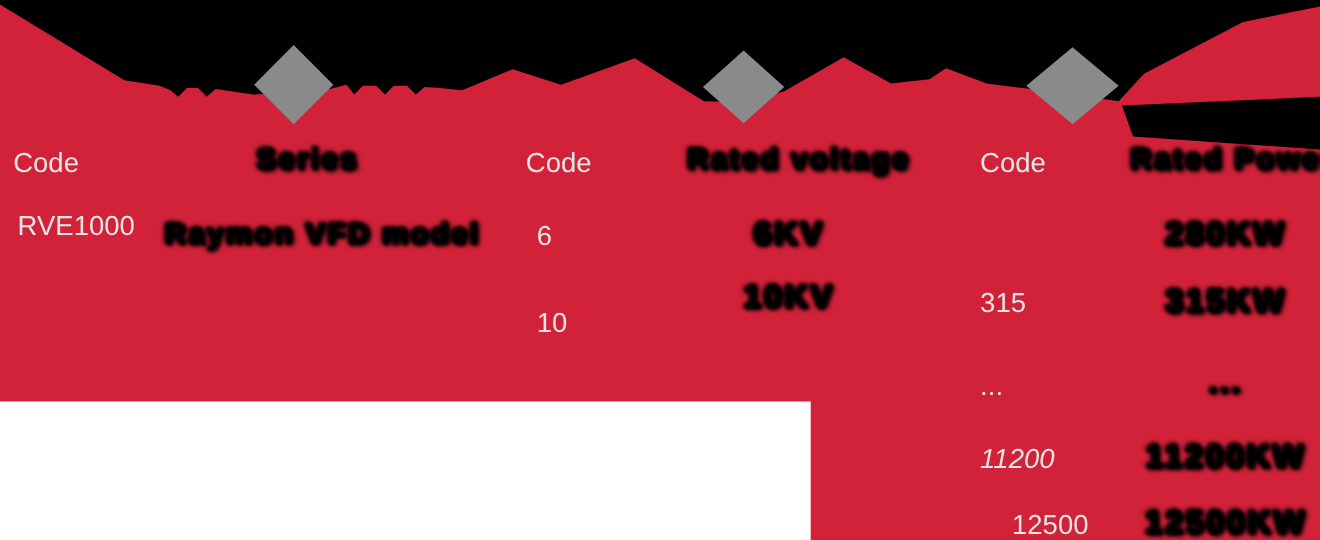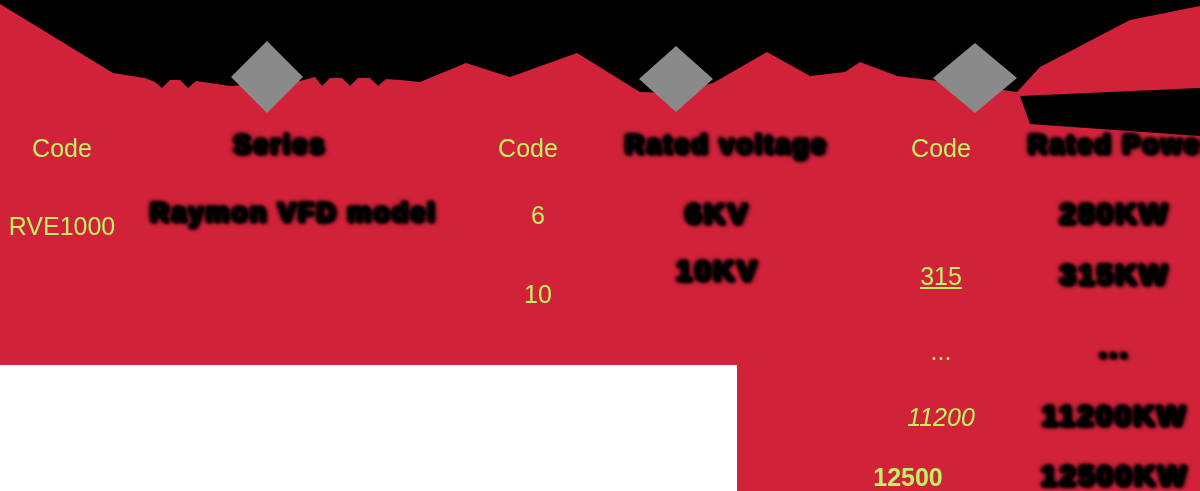--- a/index.html
+++ b/index.html
@@ -7,22 +7,22 @@
     position:relative;width:1200px;height:491px;overflow:hidden;
     background:#D12239;
     font-family:"Liberation Sans",sans-serif;
   }
   .white-panel{
     position:absolute;left:0;top:365px;width:737px;height:126px;
     background:#ffffff;
   }
   .banner-svg{position:absolute;left:0;top:0;width:1200px;height:180px;display:block;}
   .wtxt{
-    position:absolute;color:#bef264;font-size:25px;line-height:28px;
-    text-align:center;white-space:nowrap;
+    position:absolute;color:#e5e5e5;font-size:25px;line-height:28px;
+    text-align:left;white-space:nowrap;
   }
   .blob{
     position:absolute;color:#000;font-weight:700;text-align:center;white-space:nowrap;
     font-size:27px;line-height:34px;letter-spacing:2px;
     filter:blur(1.3px);
     text-shadow:0 0 2px #000,0 0 3px #000,0 1px 3px #000,0 -1px 3px #000,
                 1px 0 3px #000,-1px 0 3px #000,2px 1px 4px #000,-2px -1px 4px #000;
   }
   .blob.val{font-size:30px;line-height:36px;}
 </style>
@@ -51,42 +51,42 @@
       L210 83 L196 81 L188 88 L180 80 L170 80 L162 88 L155 82 L145 78
       L113 73 L0 4 Z"></path>
     <path fill="#000000" d="M1020 96 L1200 88 L1200 136 L1030 124 Z"></path>
     <polygon fill="#8A8A8A" points="267,41 303,77 267,113 231,77"></polygon>
     <polygon fill="#8A8A8A" points="676,46 713,79 676,112 639,79"></polygon>
     <polygon fill="#8A8A8A" points="975,43 1017,78 975,113 933,78"></polygon>
   </svg>
 
   <div class="wtxt" style="left:12px;top:134px;width:100px;">Code</div>
   <div class="blob" style="left:190px;top:128px;width:180px;">Series</div>
-  <div class="wtxt" style="left:0px;top:212px;width:124px;">RVE1000</div>
+  <div class="wtxt" style="left:0px;top:192px;width:124px;padding-left:16px;">RVE1000</div>
   <div class="blob" style="left:150px;top:196px;width:262px;">Raymon VFD model</div>
 
   <div class="wtxt" style="left:478px;top:134px;width:100px;">Code</div>
   <div class="blob" style="left:625px;top:128px;width:186px;">Rated voltage</div>
 
   <div class="wtxt" style="left:488px;top:201px;width:100px;">6</div>
   <div class="blob val" style="left:640px;top:196px;width:155px;">6KV</div>
 
   <div class="wtxt" style="left:488px;top:258px;width:100px;margin-top:22px;">10</div>
   <div class="blob val" style="left:640px;top:253px;width:155px;">10KV</div>
 
   <div class="wtxt" style="left:891px;top:134px;width:100px;">Code</div>
   <div class="blob" style="left:1028px;top:128px;width:172px;">Rated Power</div>
 
   <div class="blob val" style="left:1032px;top:196px;width:165px;">280KW</div>
 
-  <div class="wtxt" style="left:891px;top:262px;width:100px;text-decoration:underline;">315</div>
+  <div class="wtxt" style="left:891px;top:262px;width:100px;">315</div>
   <div class="blob val" style="left:1032px;top:257px;width:165px;">315KW</div>
 
   <div class="wtxt" style="left:891px;top:337px;width:100px;">...</div>
   <div class="blob val" style="left:1032px;top:330px;width:165px;">...</div>
 
   <div class="wtxt" style="left:891px;top:403px;width:100px;font-style:italic;">11200</div>
   <div class="blob val" style="left:1032px;top:398px;width:165px;">11200KW</div>
 
-  <div class="wtxt" style="left:858px;top:463px;width:100px;font-weight:bold;">12500</div>
+  <div class="wtxt" style="left:920px;top:463px;width:100px;">12500</div>
   <div class="blob val" style="left:1032px;top:458px;width:165px;">12500KW</div>
 
 </div>
 
 </body></html>

